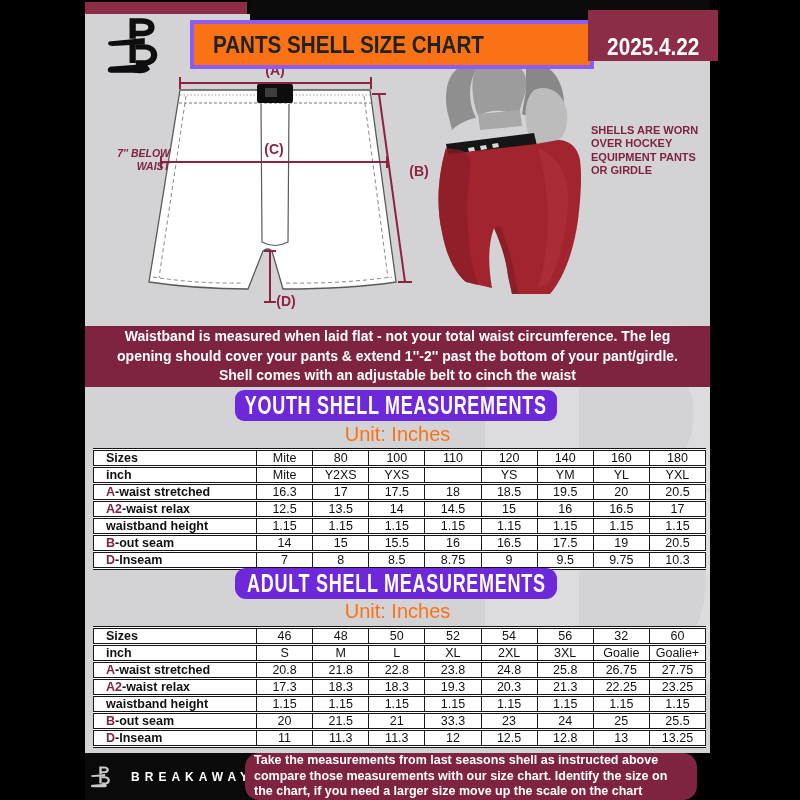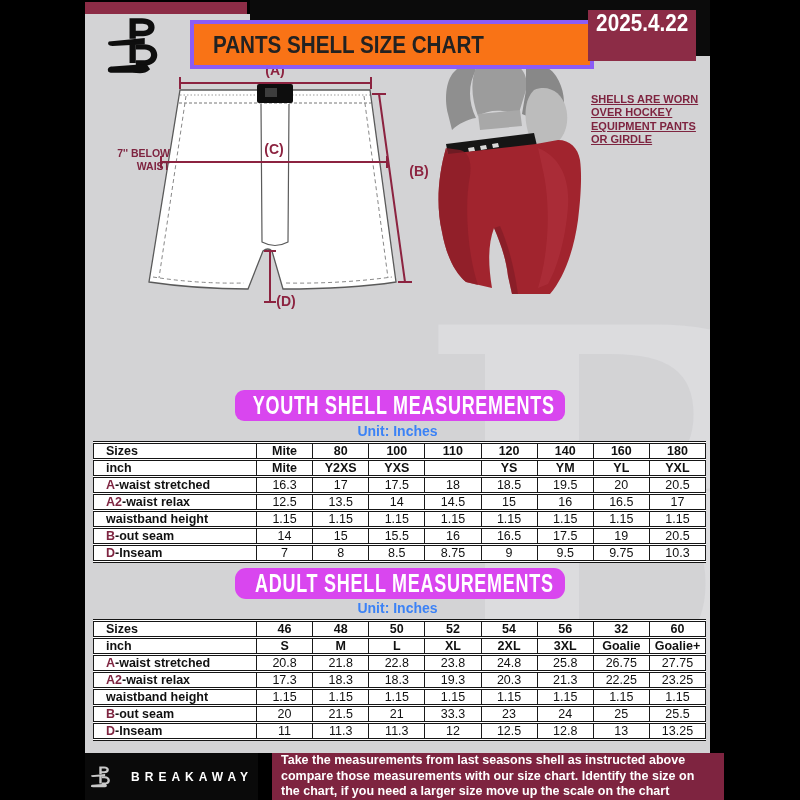--- a/index.html
+++ b/index.html
@@ -8,54 +8,54 @@
   .content-bg{position:absolute;left:85px;top:14px;width:625px;height:739px;
               background:var(--content-bg,#d3d3d5);overflow:hidden;}
   .watermark{position:absolute;left:330px;top:250px;font-family:"DejaVu Serif",serif;
              font-weight:bold;font-size:500px;line-height:1;color:#dfdfe2;opacity:.75;}
   .top-strip{position:absolute;left:85px;top:2px;width:162px;height:12px;background:var(--maroon-bright,#8c2c46);}
   .header-band{position:absolute;left:250px;top:0;width:460px;height:56px;background:#0b0b0b;}
   .title-box{position:absolute;left:190px;top:20px;width:396px;height:41px;background:#f97316;
              border:4px solid #8b5cf6;display:flex;align-items:center;z-index:3;}
   .title-box span{font-size:24px;font-weight:bold;color:#222;transform:scaleX(.86);
                   transform-origin:left center;white-space:nowrap;padding-left:22px;}
-  .date-box{position:absolute;left:588px;top:10px;width:108px;height:51px;background:var(--maroon-bright,#8c2c46);
-            display:flex;align-items:flex-start;justify-content:center;z-index:4;}
+  .date-box{position:absolute;left:588px;top:10px;width:130px;height:51px;background:var(--maroon-bright,#8c2c46);
+            display:flex;align-items:flex-end;justify-content:center;z-index:4;}
   .date-box span{color:#fff;font-size:23px;font-weight:bold;transform:scaleX(.9);white-space:nowrap;}
   .logo{position:absolute;left:103px;top:12px;width:62px;height:68px;z-index:3;}
   .shorts-svg{position:absolute;left:100px;top:58px;z-index:2;}
   .pants-svg{position:absolute;left:438px;top:56px;z-index:2;}
-  .worn-note{position:absolute;left:591px;top:93px;width:124px;color:var(--maroon,#7e2440);
-             font-size:11px;font-weight:bold;line-height:1.22;z-index:2;text-decoration:underline;}
+  .worn-note{position:absolute;left:591px;top:124px;width:124px;color:var(--maroon,#7e2440);
+             font-size:11px;font-weight:bold;line-height:1.22;z-index:2;}
   .below-waist{position:absolute;left:112px;top:147px;width:58px;text-align:right;
-               color:var(--maroon,#7e2440);font-size:10.5px;font-weight:bold;line-height:1.25;z-index:3;}
+               color:var(--maroon,#7e2440);font-size:10.5px;font-weight:bold;line-height:1.25;z-index:3;font-style:italic;}
   .notice{position:absolute;left:85px;top:326px;width:625px;height:61px;background:var(--maroon,#7e2440);
           display:flex;align-items:center;justify-content:center;z-index:2;}
   .notice p{margin:0;max-width:596px;text-align:center;color:#fff;font-size:14px;
             font-weight:bold;line-height:1.4;}
-  .banner{position:absolute;left:235px;width:322px;height:31px;background:#d946ef;border-radius:9px;
-          display:flex;align-items:center;justify-content:center;z-index:2;padding-left:8px;}
+  .banner{position:absolute;left:235px;width:322px;height:31px;background:#6d28d9;border-radius:9px;
+          display:flex;align-items:center;justify-content:center;z-index:2;}
   .banner span{color:#fff;font-size:25px;font-weight:bold;letter-spacing:1px;
                transform:scaleX(.72);white-space:nowrap;}
-  .unit{position:absolute;left:85px;width:625px;text-align:center;color:#3b82f6;
-        font-size:14px;z-index:2;font-weight:bold;}
+  .unit{position:absolute;left:85px;width:625px;text-align:center;color:#f97316;
+        font-size:20px;z-index:2;}
   table.meas{position:absolute;left:93px;width:613px;table-layout:fixed;border-collapse:collapse;
-             background:#fff;z-index:2;}
+             background:#fff;z-index:2;margin-top:7px;}
   table.meas td{border-left:1.5px solid #1a1a1a;border-right:1.5px solid #1a1a1a;
                 border-top:3px double #151515;border-bottom:3px double #151515;
                 height:14px;font-size:12.5px;color:#111;text-align:center;
                 padding:0 2px;overflow:hidden;white-space:nowrap;}
   table.meas td.lbl{width:148px;text-align:left;padding-left:12px;font-weight:bold;}
-  table.meas td.val.bold{font-weight:bold;}
+  table.meas td.val.bold{font-weight:normal;}
   table.meas span.pfx{color:var(--maroon,#7e2440);font-weight:bold;}
   .footer-black{position:absolute;left:85px;top:753px;width:173px;height:47px;background:#0a0a0a;
                 display:flex;align-items:center;justify-content:center;gap:19px;z-index:2;}
   .footer-black .brand{color:#fff;font-size:12px;font-weight:bold;letter-spacing:5px;white-space:nowrap;}
-  .footer-maroon{position:absolute;left:272px;top:753px;width:452px;height:47px;background:var(--maroon,#7e2440);
-                 z-index:2;display:flex;align-items:center;}
+  .footer-maroon{position:absolute;left:245px;top:753px;width:452px;height:47px;background:var(--maroon,#7e2440);
+                 z-index:2;display:flex;align-items:center;border-radius:14px;}
   .footer-maroon p{margin:0;padding:0 10px 0 9px;color:#fff;font-size:12.5px;font-weight:bold;line-height:1.25;}
   .mline{stroke:#8c2340;stroke-width:2;fill:none;}
   .mlabel{fill:#8c2340;font-size:14px;font-weight:bold;font-family:"Liberation Sans",sans-serif;}
 </style>
 </head>
 <body>
 
 <div class="page">
 
   <div class="content-bg">
@@ -117,20 +117,23 @@
     <path d="M8,88 L96,77 L101,98 L12,110 Z" fill="#151515"></path>
     <path d="M30,92 l6,-1 1,4 -6,1 Z M42,90 l6,-1 1,4 -6,1 Z M54,88 l6,-1 1,4 -6,1 Z" fill="#d8d8d8"></path>
     <path d="M8,92 C0,120 -2,150 4,176 C8,198 16,216 28,226 L54,232 C50,208 50,188 56,172 C62,186 68,202 70,220 L74,238 L112,238 C126,222 136,194 140,164 C143,140 144,118 142,104 C140,92 132,84 120,84 L98,88 L10,98 Z" fill="#a1242e"></path>
     <path d="M8,92 C0,120 -2,150 4,176 C8,198 16,216 28,226 L40,229 C30,200 26,150 32,120 C34,104 30,96 22,94 Z" fill="#8c1d28" opacity="0.75"></path>
     <path d="M100,92 C120,100 132,120 130,150 C128,180 120,210 110,228 L100,232 C110,200 114,150 104,110 Z" fill="#b23340" opacity="0.55"></path>
     <path d="M56,172 C62,186 68,202 70,220 L74,238 L80,238 C76,210 70,188 62,170 Z" fill="#7d1a24" opacity="0.6"></path>
   </svg>
 
   <div class="worn-note">SHELLS ARE WORN OVER HOCKEY EQUIPMENT PANTS OR GIRDLE</div>
 
+  <div class="notice">
+    <p>Waistband is measured when laid flat - not your total waist circumference. The leg opening should cover your pants &amp; extend 1''-2'' past the bottom of your pant/girdle. Shell comes with an adjustable belt to cinch the waist</p>
+  </div>
 
   <div class="banner" style="top:390px;">
     <span>YOUTH SHELL MEASUREMENTS</span>
   </div>
   <div class="unit" style="top:423px;">Unit: Inches</div>
   <table class="meas" style="top:441px;">
     <tbody id="youth-tbody">
         <tr>
           <td class="lbl">Sizes</td>
           <td class="val bold">Mite</td>

